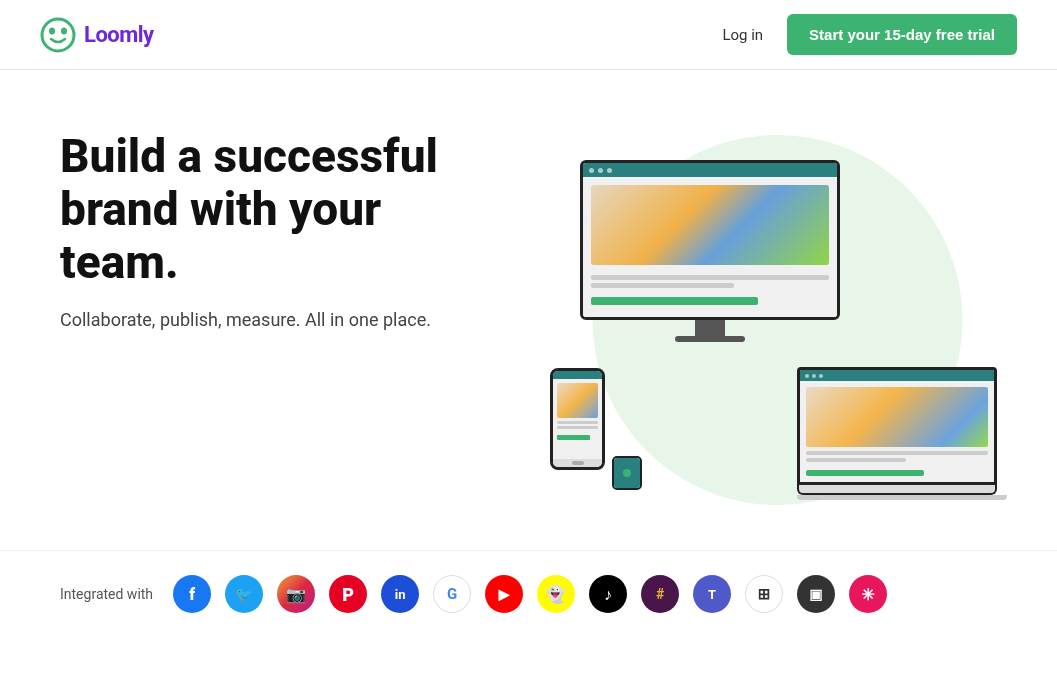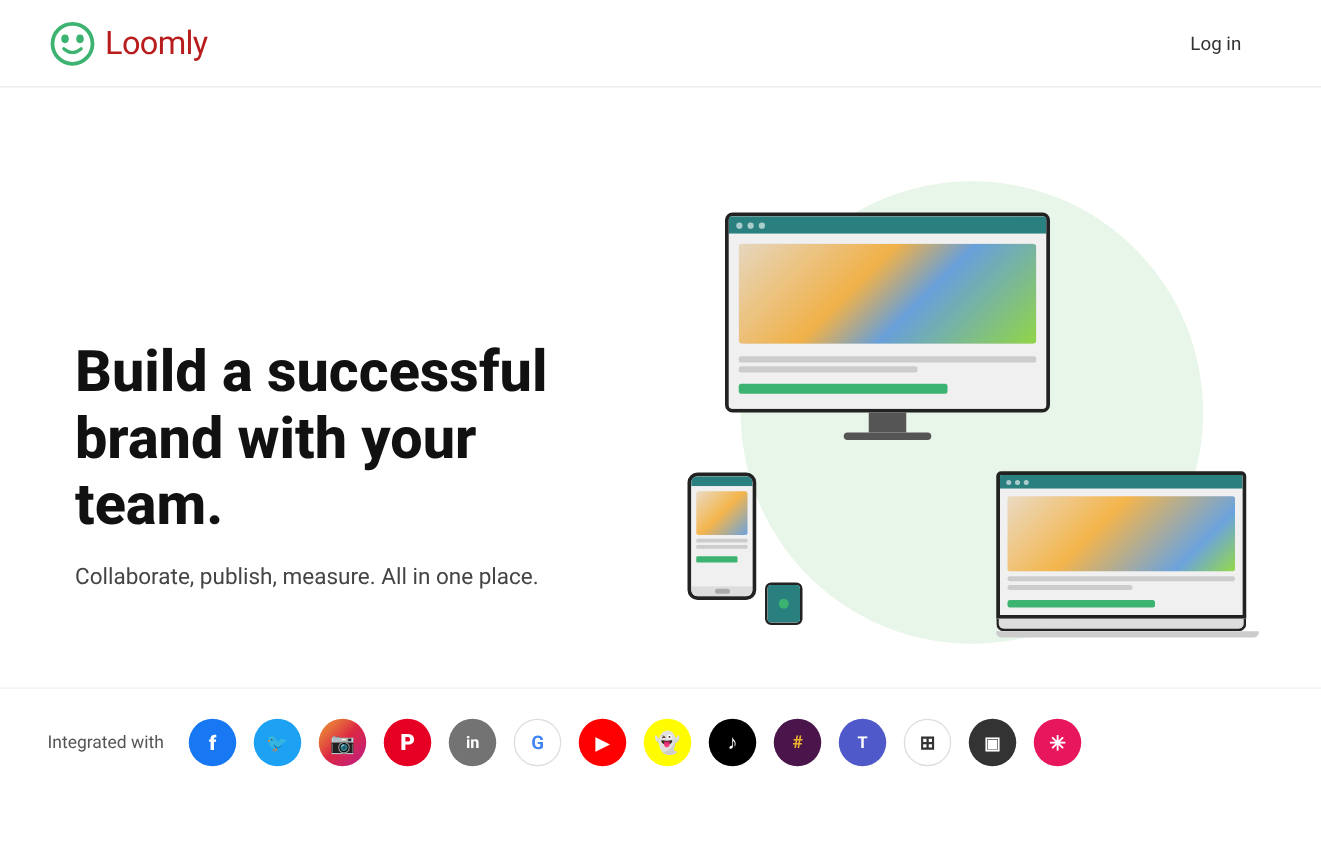--- a/index.html
+++ b/index.html
@@ -17,23 +17,23 @@
       display: flex;
       align-items: center;
       gap: 8px;
       margin-right: auto;
     }
     .logo-icon {
       width: 36px;
       height: 36px;
     }
     .logo-text {
-      font-size: 26px;
-      font-weight: 400;
-      color: #b91c1c;
+      font-size: 22px;
+      font-weight: 700;
+      color: #6d28d9;
       letter-spacing: -0.5px;
     }
     .nav-links {
       display: flex;
       align-items: center;
       gap: 32px;
       margin-right: 40px;
     }
     .nav-link {
       font-size: 15px;
@@ -67,21 +67,21 @@
       border-radius: 6px;
       font-size: 15px;
       font-weight: 600;
       cursor: pointer;
       white-space: nowrap;
     }
 
     
     .hero {
       display: flex;
-      align-items: flex-end;
+      align-items: flex-start;
       padding: 60px 60px 30px 60px;
       min-height: 480px;
       position: relative;
     }
     .hero-left {
       flex: 0 0 460px;
       padding-right: 20px;
       z-index: 2;
     }
     .hero-title {
@@ -348,21 +348,21 @@
       background: #2a7f7f;
       height: 30px;
       display: flex;
       align-items: center;
       justify-content: center;
     }
     .watch-dot-inner { width: 8px; height: 8px; border-radius: 50%; background: #3cb371; }
 
     
     .integrations-bar {
-      padding: 24px 38px;
+      padding: 24px 60px;
       display: flex;
       align-items: center;
       gap: 20px;
       border-top: 1px solid #f0f0f0;
     }
     .integrations-label {
       font-size: 14px;
       color: #555;
       white-space: nowrap;
     }
@@ -381,21 +381,21 @@
       justify-content: center;
       font-size: 18px;
       font-weight: bold;
       color: #fff;
       flex-shrink: 0;
     }
     .icon-fb { background: #1877f2; }
     .icon-tw { background: #1da1f2; }
     .icon-ig { background: linear-gradient(135deg, #f09433, #e6683c, #dc2743, #cc2366, #bc1888); }
     .icon-pi { background: #e60023; }
-    .icon-li { background: #737373; }
+    .icon-li { background: #1d4ed8; }
     .icon-gc { background: #fff; border: 1px solid #ddd; }
     .icon-yt { background: #ff0000; }
     .icon-sc { background: #fffc00; }
     .icon-tt { background: #000; }
     .icon-sl { background: #4a154b; }
     .icon-ms { background: #5059c9; }
     .icon-hu { background: #fff; border: 1px solid #ddd; }
     .icon-gb { background: #333; }
     .icon-jt { background: #e8175d; }
   </style>
@@ -406,20 +406,21 @@
   <div class="logo-wrap">
     <svg class="logo-icon" viewBox="0 0 36 36" fill="none" xmlns="http://www.w3.org/2000/svg">
       <circle cx="18" cy="18" r="16" stroke="#3cb371" stroke-width="3" fill="none"></circle>
       <ellipse cx="12" cy="14" rx="3" ry="3.5" fill="#3cb371"></ellipse>
       <ellipse cx="24" cy="14" rx="3" ry="3.5" fill="#3cb371"></ellipse>
       <path d="M11 22 Q18 28 25 22" stroke="#3cb371" stroke-width="2.5" fill="none" stroke-linecap="round"></path>
     </svg>
     <span class="logo-text">Loomly</span>
   </div>
   <span class="login-link">Log in</span>
+  <button class="cta-btn">Start your 15-day free trial</button>
 </nav>
 
 <section class="hero">
   <div class="hero-left">
     <h1 class="hero-title">Build a successful brand with your team.</h1>
     <p class="hero-subtitle">Collaborate, publish, measure. All in one place.</p>
   </div>
 
   <div class="hero-right">
     <div class="bg-circle"></div>

